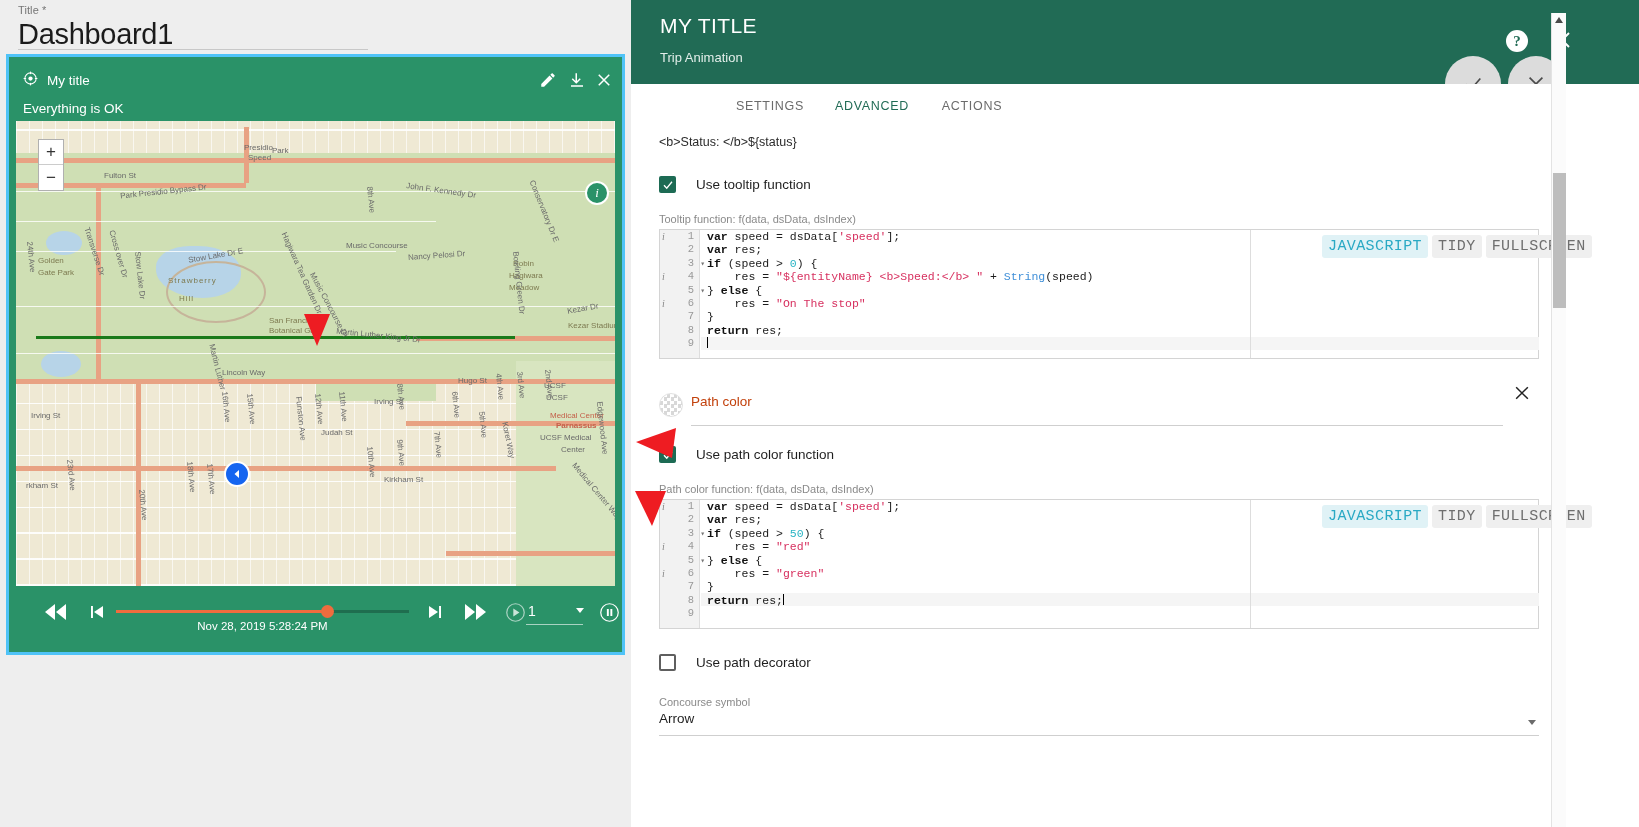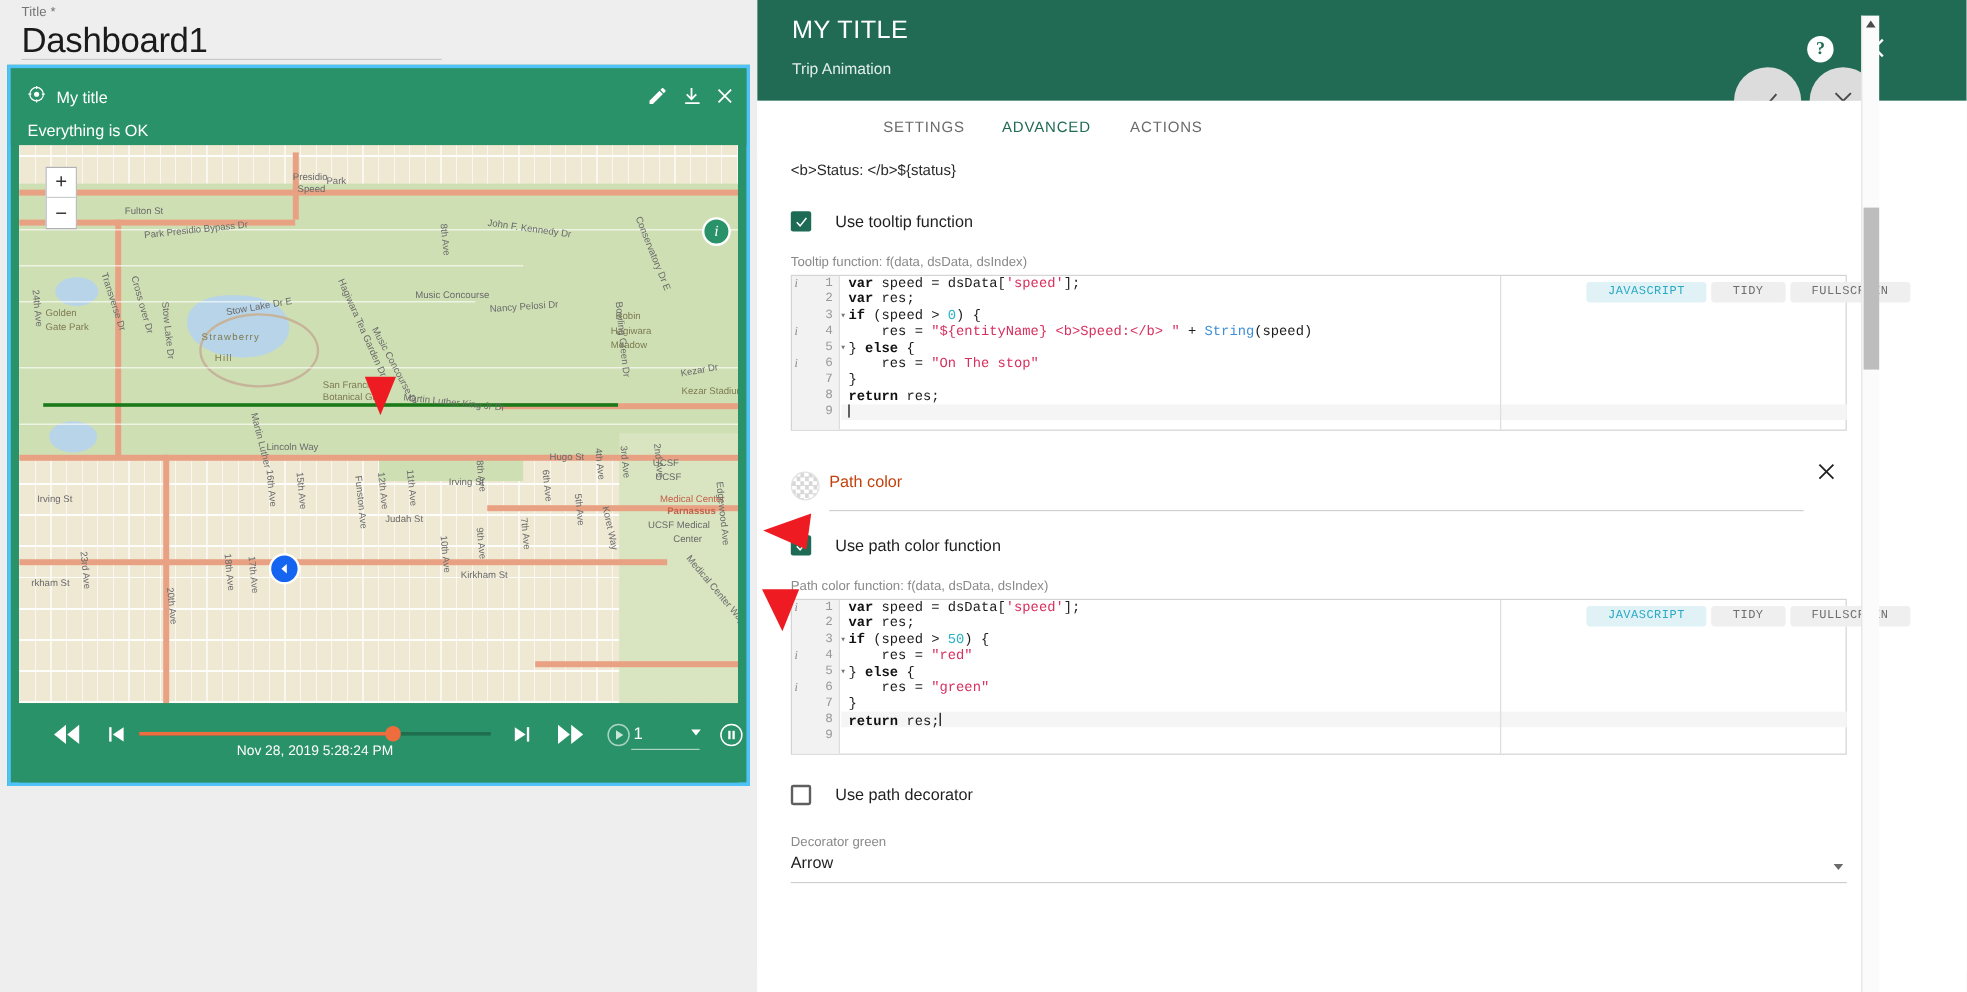--- a/index.html
+++ b/index.html
@@ -265,21 +265,21 @@
   .tok-num { color: #29b4c4; }
   .tok-kw { font-weight: bold; color: #111; }
   .tok-fn { color: #3f8fd8; }
   .code-right-col {
     position: absolute; top: 0; bottom: 0; width: 1px; background: #ddd;
   }
   .code-badges {
     position: absolute; display: flex; gap: 4px; align-items: center;
   }
   .badge {
-    font-size: 10px; letter-spacing: .4px; padding: 3px 18px; border-radius: 3px;
+    font-size: 15px; letter-spacing: .4px; padding: 3px 6px; border-radius: 3px;
     background: #efefef; color: #6f6f6f; cursor: pointer;
   }
   .badge.js { background: #e0f2f6; color: #2aa9c4; }
   .cursor-line { position: absolute; background: #f5f5f5; }
   .caret { display: inline-block; width: 1px; height: 11px; background: #000;
            vertical-align: -1px; }
   #path-color-swatch {
     position: absolute; left: 659px; top: 418px; width: 24px; height: 24px;
     border-radius: 50%;
     background:
@@ -648,21 +648,21 @@
           <span class="badge">TIDY</span>
           <span class="badge">FULLSCREEN</span>
         </div>
       </div>
 
       <div class="cbox-row" style="left:28px;top:541px;">
         <div class="cbox unchecked"></div>
         <span class="cbox-label">Use path decorator</span>
       </div>
 
-      <div class="field-label" style="left:28px;top:583px;">Decorator green</div>
+      <div class="field-label" style="left:28px;top:583px;">Concourse symbol</div>
 
       <div id="decorator-select" style="left:28px;top:598px;width:880px;">Arrow</div>
       <div id="decorator-caret" style="left:897px;top:607px;"></div>
     </div>
 
     <div id="rp-scrollbar" style="left:920px;top:13px;height:814px;">
       <div id="rp-scroll-up"></div>
       <div id="rp-scroll-thumb"></div>
     </div>
   </div>

